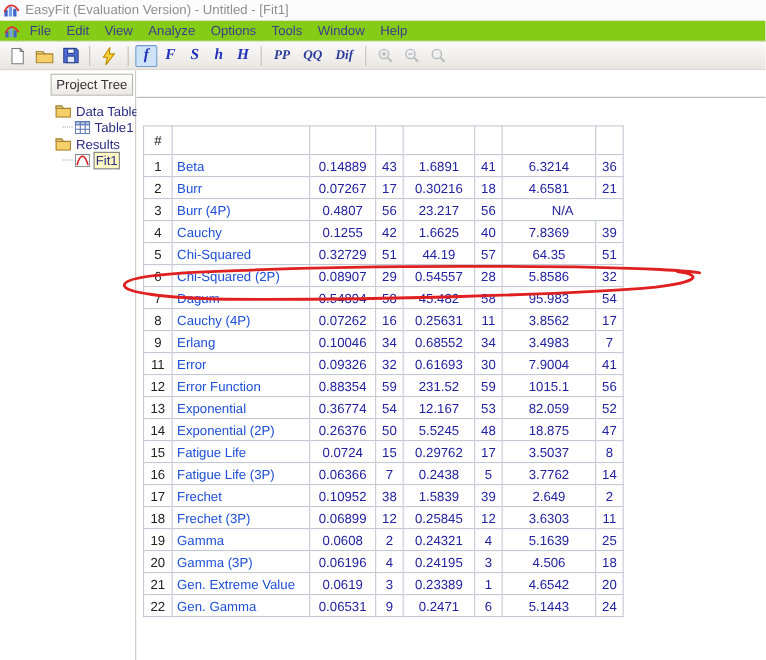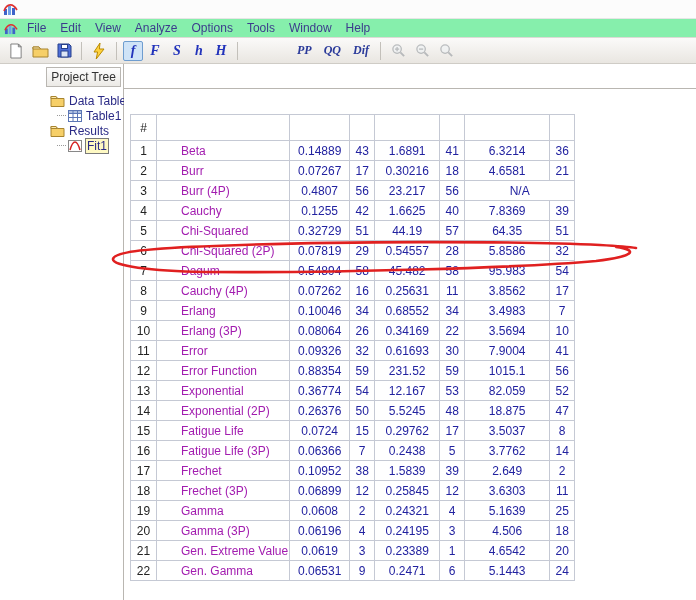--- a/index.html
+++ b/index.html
@@ -11,21 +11,21 @@
   
   .titlebar {
     position:absolute; left:0; top:0; right:0; height:19px;
     background:#fcfcfc; border-bottom:1px solid #e6e6e6;
     display:flex; align-items:center; padding-left:3px;
   }
   .title-text { font-size:12px; color:#8f8f8f; margin-left:5px; white-space:nowrap; }
   
   .menubar {
     position:absolute; left:0; top:19px; right:0; height:19px;
-    background:#86efac; border-bottom:1px solid #dddad5;
+    background:#84cc16; border-bottom:1px solid #dddad5;
     display:flex; align-items:center; padding-left:4px;
   }
   .menu-item { font-size:12px; color:#3c3c8c; padding:2px 7px; cursor:default; }
   
   .toolbar {
     position:absolute; left:0; top:38px; right:0; height:26px;
     background:linear-gradient(#fbfaf9,#e9e6e1); border-bottom:1px solid #cfccc6;
     display:flex; align-items:center; padding-left:4px;
   }
   .tbtn {
@@ -73,37 +73,38 @@
   }
   .main-top { height:25px; border-bottom:1px solid #b9b6b1; background:#ffffff; }
   .fit-table {
     position:absolute; left:6px; top:50px;
     border-collapse:collapse; font-size:12px; table-layout:fixed;
   }
   .fit-table td, .fit-table th { border:1px solid #c5c9d4; overflow:hidden; white-space:nowrap; }
   .fit-table th { height:26px; font-weight:normal; color:#222222; background:#ffffff; }
   .fit-table td { height:20px; }
   td.c-num  { text-align:center; color:#222222; }
-  td.c-name { padding-left:24px; color:#a21caf; }
+  td.c-name { padding-left:4px; color:#1d4ed8; }
   td.c-val, td.c-rank { text-align:center; color:#2222a0; }
   
   .annotation { position:absolute; left:0; top:0; pointer-events:none; z-index:10; }
 </style>
 </head>
 <body>
 
 <div class="titlebar">
   <span style="display:flex;">
     <svg width="15" height="14" viewBox="0 0 15 14">
       <rect x="1" y="7" width="3" height="6" fill="#3f63c9"></rect>
       <rect x="5" y="4" width="3" height="9" fill="#6fa0e8"></rect>
       <rect x="9" y="6" width="3" height="7" fill="#3f63c9"></rect>
       <path d="M1 9 C4 1 10 1 14 8" fill="none" stroke="#e03030" stroke-width="1.6"></path>
     </svg>
   </span>
+  <span class="title-text">EasyFit (Evaluation Version) - Untitled - [Fit1]</span>
 </div>
 
 <div class="menubar">
   <span style="display:flex; margin-right:2px;">
     <svg width="14" height="13" viewBox="0 0 15 14">
       <rect x="1" y="7" width="3" height="6" fill="#3f63c9"></rect>
       <rect x="5" y="4" width="3" height="9" fill="#6fa0e8"></rect>
       <rect x="9" y="6" width="3" height="7" fill="#3f63c9"></rect>
       <path d="M1 9 C4 1 10 1 14 8" fill="none" stroke="#e03030" stroke-width="1.6"></path>
     </svg>
@@ -156,21 +157,21 @@
   </div>
   <div class="tsep"></div>
   <span style="display:flex; align-items:center;">
       <div class="letter-btn active">f</div>
       <div class="letter-btn">F</div>
       <div class="letter-btn">S</div>
       <div class="letter-btn">h</div>
       <div class="letter-btn">H</div>
     </span>
   <div class="tsep"></div>
-  <span style="display:flex; align-items:flex-start;margin-left:48px;">
+  <span style="display:flex; align-items:flex-start;">
       <div class="plot-btn">PP</div>
       <div class="plot-btn">QQ</div>
       <div class="plot-btn">Dif</div>
     </span>
   <div class="tsep"></div>
   <div class="tbtn zoom-btn">
     <span style="display:flex;">
       <svg width="15" height="15" viewBox="0 0 16 16">
         <circle cx="6.5" cy="6.5" r="4.5" fill="#eef2f5" stroke="#8a9096" stroke-width="1.4"></circle>
         <line x1="10" y1="10" x2="14" y2="14" stroke="#8a9096" stroke-width="2"></line>
@@ -316,21 +317,21 @@
           <td class="c-val">0.32729</td>
           <td class="c-rank">51</td>
           <td class="c-val">44.19</td>
           <td class="c-rank">57</td>
           <td class="c-val">64.35</td>
           <td class="c-rank">51</td>
         </tr>
         <tr>
           <td class="c-num">6</td>
           <td class="c-name">Chi-Squared (2P)</td>
-          <td class="c-val">0.07819</td>
+          <td class="c-val">0.08907</td>
           <td class="c-rank">29</td>
           <td class="c-val">0.54557</td>
           <td class="c-rank">28</td>
           <td class="c-val">5.8586</td>
           <td class="c-rank">32</td>
         </tr>
         <tr>
           <td class="c-num">7</td>
           <td class="c-name">Dagum</td>
           <td class="c-val">0.54894</td>
@@ -354,30 +355,20 @@
           <td class="c-num">9</td>
           <td class="c-name">Erlang</td>
           <td class="c-val">0.10046</td>
           <td class="c-rank">34</td>
           <td class="c-val">0.68552</td>
           <td class="c-rank">34</td>
           <td class="c-val">3.4983</td>
           <td class="c-rank">7</td>
         </tr>
         <tr>
-          <td class="c-num">10</td>
-          <td class="c-name">Erlang (3P)</td>
-          <td class="c-val">0.08064</td>
-          <td class="c-rank">26</td>
-          <td class="c-val">0.34169</td>
-          <td class="c-rank">22</td>
-          <td class="c-val">3.5694</td>
-          <td class="c-rank">10</td>
-        </tr>
-        <tr>
           <td class="c-num">11</td>
           <td class="c-name">Error</td>
           <td class="c-val">0.09326</td>
           <td class="c-rank">32</td>
           <td class="c-val">0.61693</td>
           <td class="c-rank">30</td>
           <td class="c-val">7.9004</td>
           <td class="c-rank">41</td>
         </tr>
         <tr>

